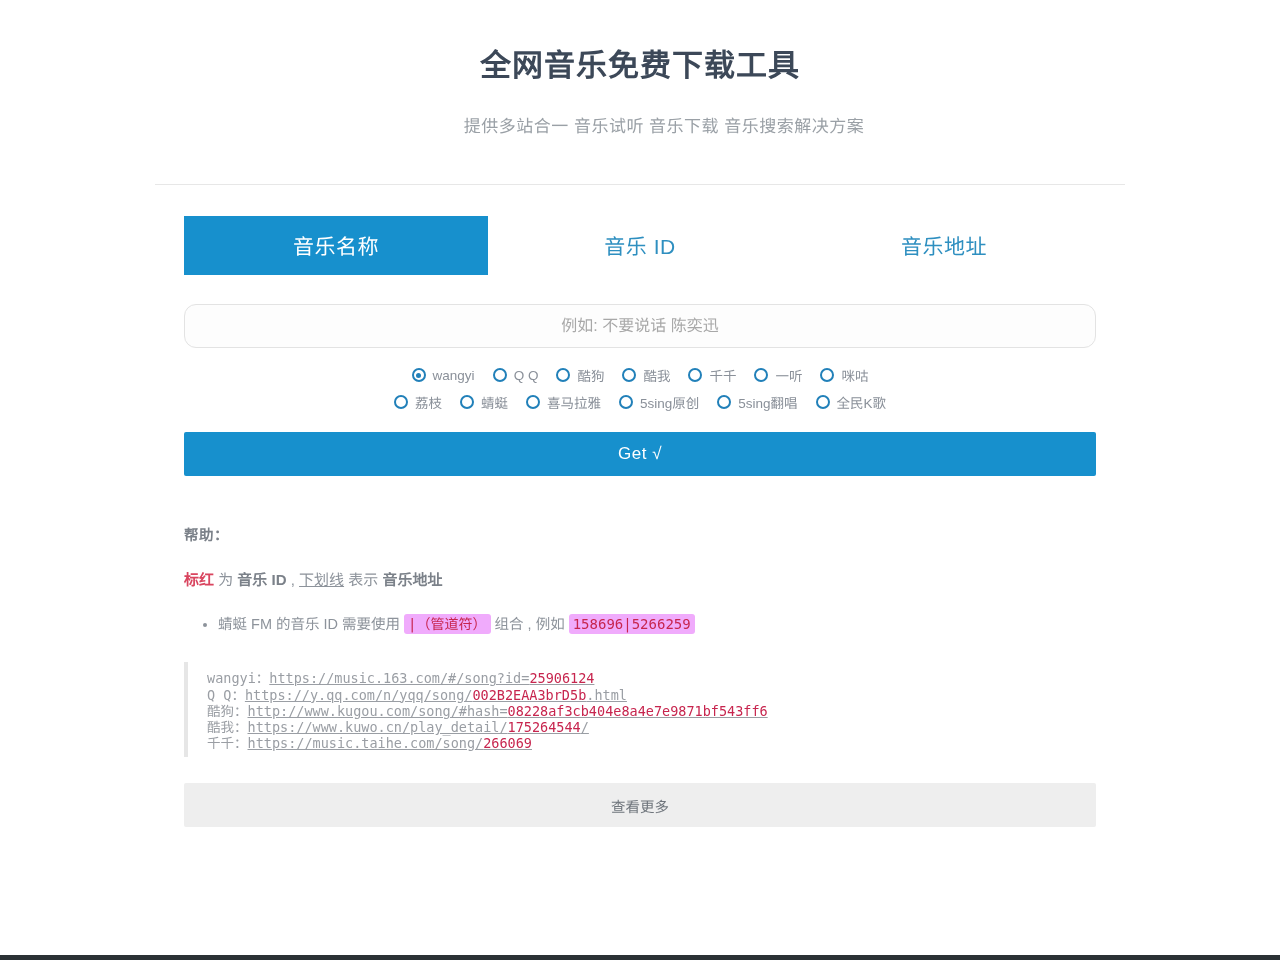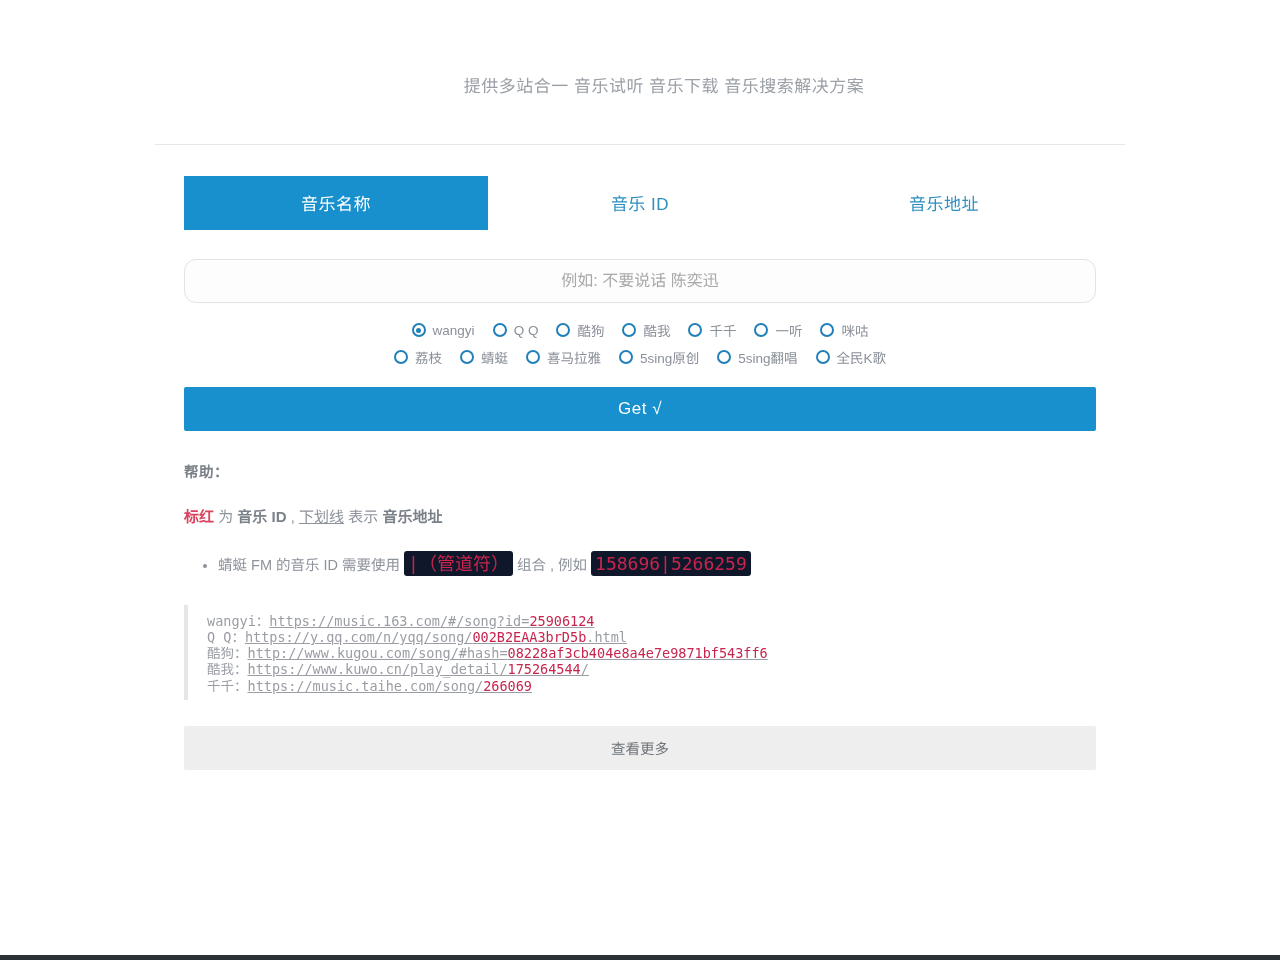--- a/index.html
+++ b/index.html
@@ -65,21 +65,21 @@
   }
 
   
   .tabs {
     display: flex;
     width: 100%;
   }
   .tab {
     flex: 1 1 0;
     text-align: center;
-    font-size: 17px;
+    font-size: 21px;
     padding: 14px 6px 15px 6px;
     color: #2e8fc0;
     cursor: pointer;
     user-select: none;
     letter-spacing: 0.5px;
     background: transparent;
     border: none;
     font-family: inherit;
   }
   .tab.active {
@@ -158,21 +158,21 @@
     border: none;
     border-radius: 2px;
     font-size: 17px;
     cursor: pointer;
     font-family: inherit;
     letter-spacing: 0.5px;
   }
 
   
   .help {
-    margin-top: 29px;
+    margin-top: 47px;
     color: #8d939b;
     font-size: 14.5px;
   }
   .help-title {
     font-weight: bold;
     color: #7b8189;
     font-size: 14.5px;
     letter-spacing: 0.5px;
   }
   .help-legend {
@@ -190,23 +190,23 @@
     list-style: disc;
     color: #b9bfc5;
   }
   .help-list li {
     font-size: 14.5px;
     color: #8d939b;
     line-height: 1.6;
   }
   code.inline {
     font-family: "DejaVu Sans Mono", "Liberation Mono", monospace;
-    font-size: 18px;
+    font-size: 14px;
     color: #c7254e;
-    background: #0f172a;
+    background: #f0abfc;
     padding: 2px 4px;
     border-radius: 3px;
     white-space: nowrap;
   }
 
   
   .examples {
     margin: 26px 0 0 0;
     padding: 8px 0 6px 19px;
     border-left: 4px solid #e6e6e6;
@@ -243,20 +243,21 @@
     cursor: pointer;
     user-select: none;
   }
 </style>
 </head>
 <body>
 
 <div class="viewport">
 
   <div class="page-header">
+    <h1 class="page-title">全网音乐免费下载工具</h1>
     <p class="page-subtitle">提供多站合一 音乐试听 音乐下载 音乐搜索解决方案</p>
   </div>
 
   <div class="rule"></div>
 
   <div class="container">
 
     <div class="tabs">
       <button class="tab active">音乐名称</button>
       <button class="tab">音乐 ID</button>

